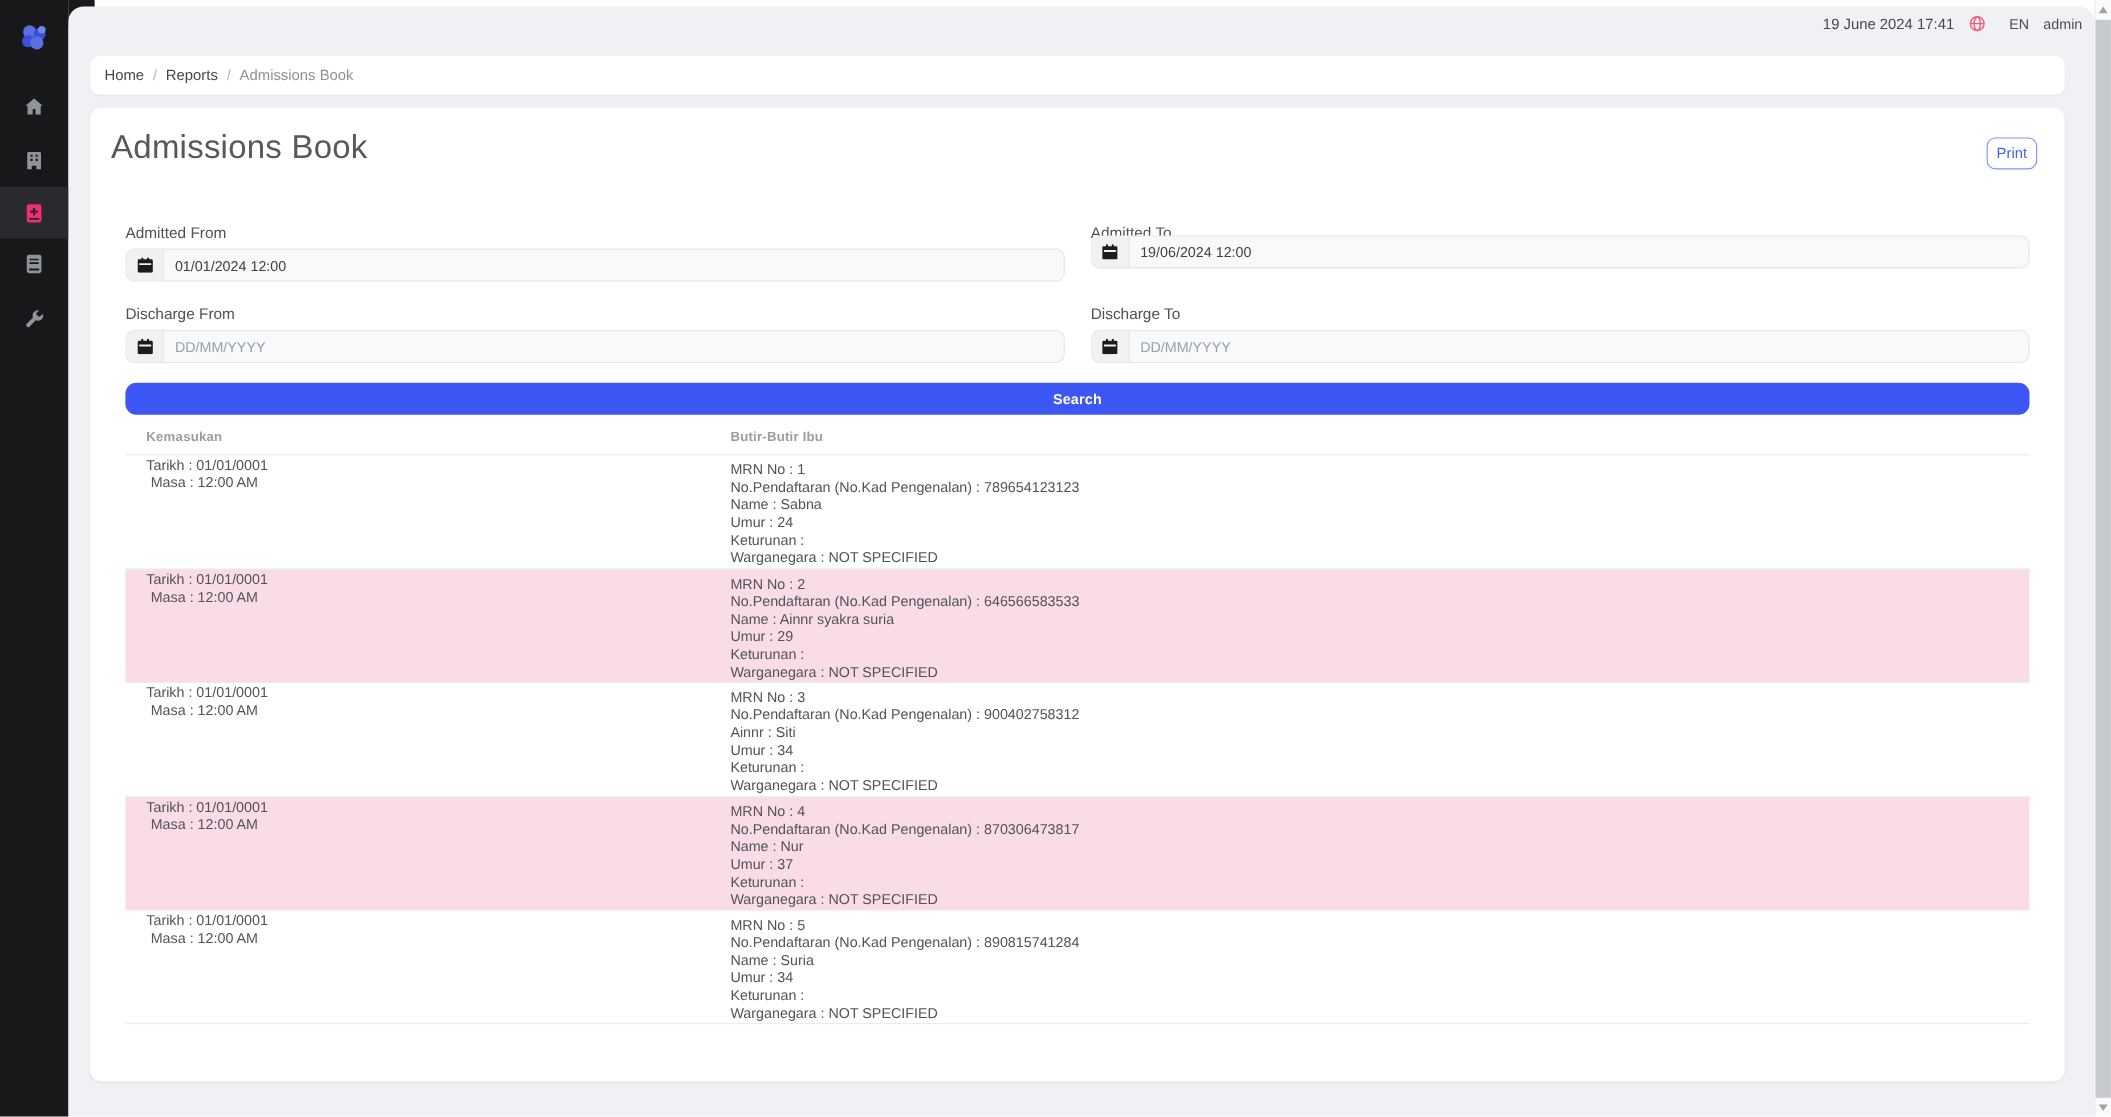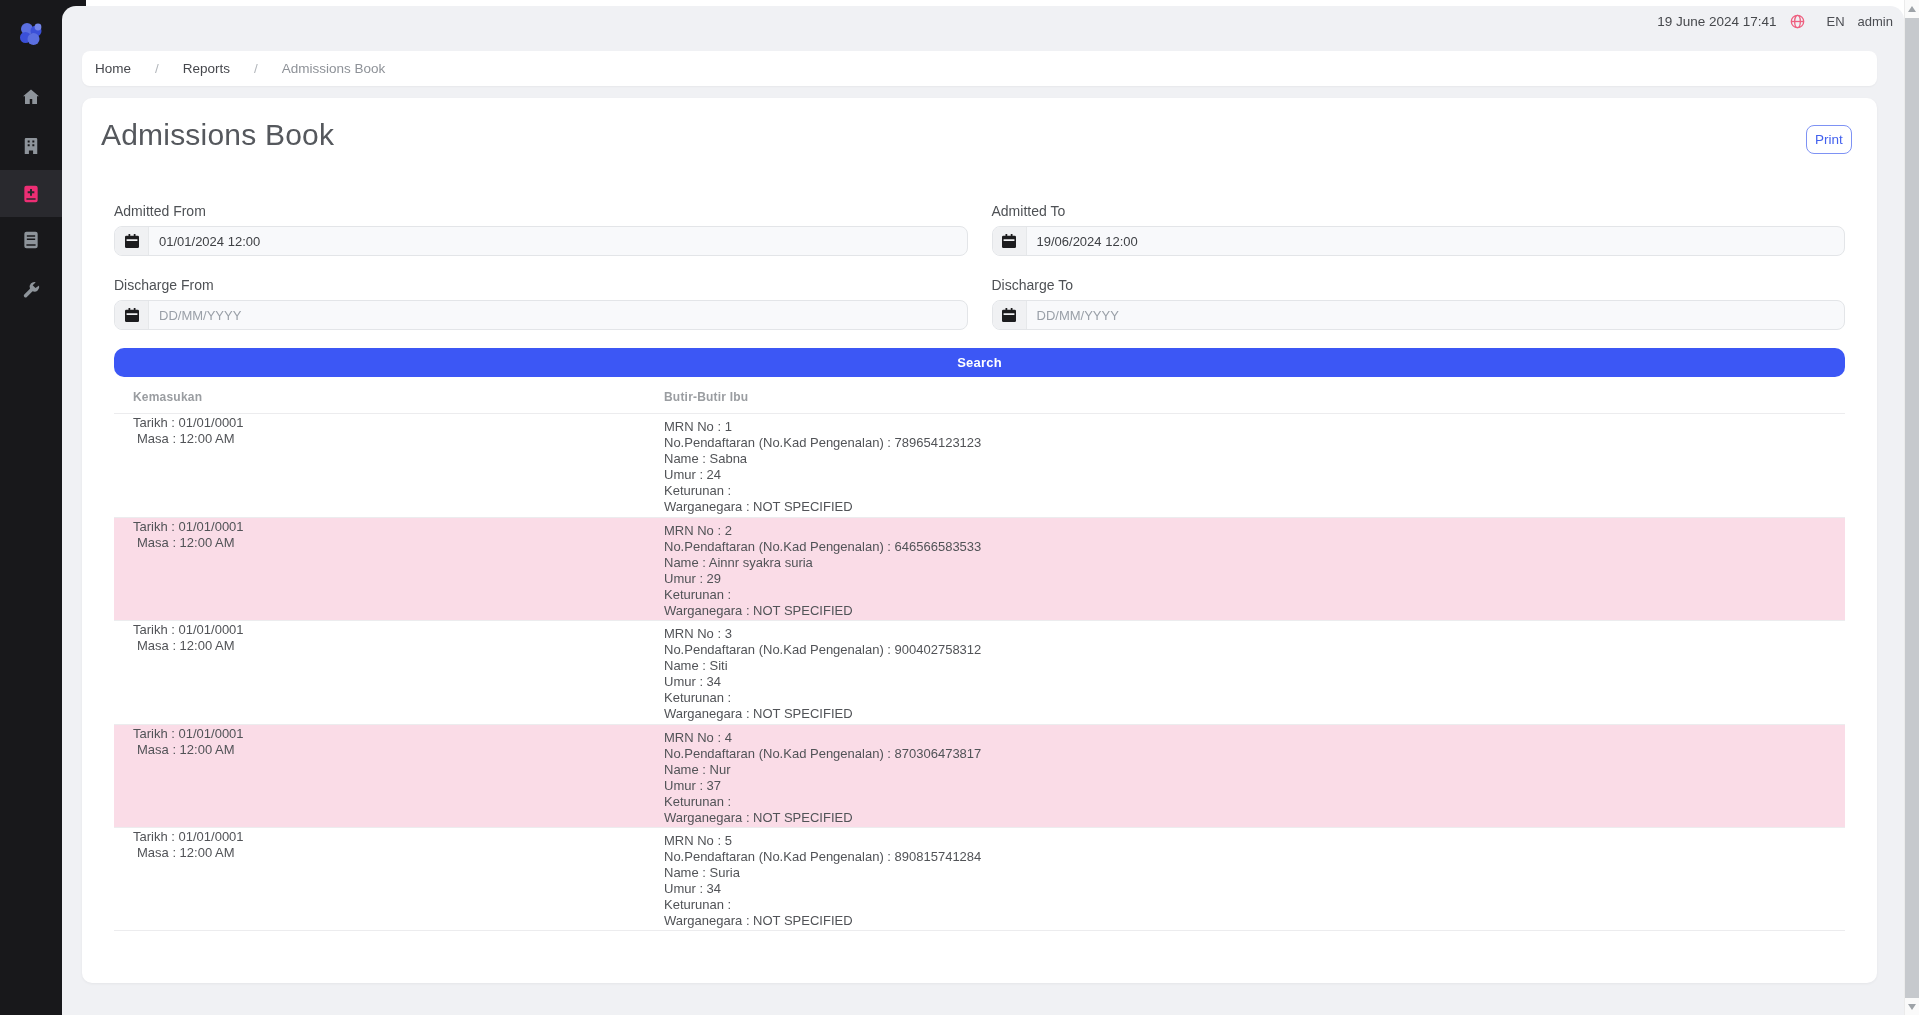--- a/index.html
+++ b/index.html
@@ -26,21 +26,21 @@
   .topbar { position:absolute; top:2px; right:11px; height:26px;
     display:flex; align-items:center; gap:13px; }
   .topbar .dt { font-size:13.5px; color:#46484c; }
   .lang { display:flex; align-items:center; gap:22px; cursor:pointer; }
   .lang .code { font-size:13px; color:#4c4e53; }
   .user { font-size:13px; color:#4c4e53; cursor:pointer; }
 
   
   .breadcrumb { position:absolute; left:20px; right:27px; top:45px; height:35px;
     background:#fff; border-radius:8px; box-shadow:0 1px 2px rgba(0,0,0,.04);
-    display:flex; align-items:center; padding-left:13px; gap:24px; font-size:13.5px; }
+    display:flex; align-items:center; padding-left:13px; gap:8px; font-size:13.5px; }
   .crumb { color:#45474c; cursor:pointer; }
   .crumb.current { color:#8e9298; cursor:default; }
   .crumb-sep { color:#b3b7bc; }
 
   
   .card { position:absolute; left:20px; right:27px; top:92px; bottom:32px;
     background:#fff; border-radius:10px; box-shadow:0 1px 3px rgba(0,0,0,.05); }
   .page-title { position:absolute; left:19px; top:20px; font-size:30px;
     font-weight:500; color:#55585d; letter-spacing:.2px; }
   .print-btn { position:absolute; right:25px; top:27px; width:46px; height:29px;
@@ -173,21 +173,21 @@
 
       <div class="input-group" style="left:0;top:128px">
         <span class="addon">
           <svg width="14" height="14" viewBox="0 0 16 16">
             <path fill="#1c1c1e" d="M4 0h2v2h4V0h2v2h2.5A1.5 1.5 0 0 1 16 3.5v11A1.5 1.5 0 0 1 14.5 16h-13A1.5 1.5 0 0 1 0 14.5v-11A1.5 1.5 0 0 1 1.5 2H4zM1.8 6v2h12.4V6z"></path>
           </svg>
         </span>
         <input type="text" value="01/01/2024 12:00" style="">
       </div>
 
-      <div class="input-group ig-right" style="top:128px">
+      <div class="input-group ig-right" style="top:116px">
         <span class="addon">
           <svg width="14" height="14" viewBox="0 0 16 16">
             <path fill="#1c1c1e" d="M4 0h2v2h4V0h2v2h2.5A1.5 1.5 0 0 1 16 3.5v11A1.5 1.5 0 0 1 14.5 16h-13A1.5 1.5 0 0 1 0 14.5v-11A1.5 1.5 0 0 1 1.5 2H4zM1.8 6v2h12.4V6z"></path>
           </svg>
         </span>
         <input type="text" value="19/06/2024 12:00" style="">
       </div>
 
       <label class="f-label" style="left:0;top:179px">Discharge From</label>
       <label class="f-label" style="left:calc(50% + 12px);top:179px">Discharge To</label>
@@ -251,21 +251,21 @@
       </div>
 
       <div class="row">
         <div class="kemasukan">
           <div>Tarikh : 01/01/0001</div>
           <div class="masa">Masa : 12:00 AM</div>
         </div>
         <div class="butir">
           <div>MRN No : 3</div>
           <div>No.Pendaftaran (No.Kad Pengenalan) : 900402758312</div>
-          <div>Name : Siti</div>
+          <div>Ainnr : Siti</div>
           <div>Umur : 34</div>
           <div>Keturunan :</div>
           <div>Warganegara : NOT SPECIFIED</div>
         </div>
       </div>
 
       <div class="row pink">
         <div class="kemasukan">
           <div>Tarikh : 01/01/0001</div>
           <div class="masa">Masa : 12:00 AM</div>

